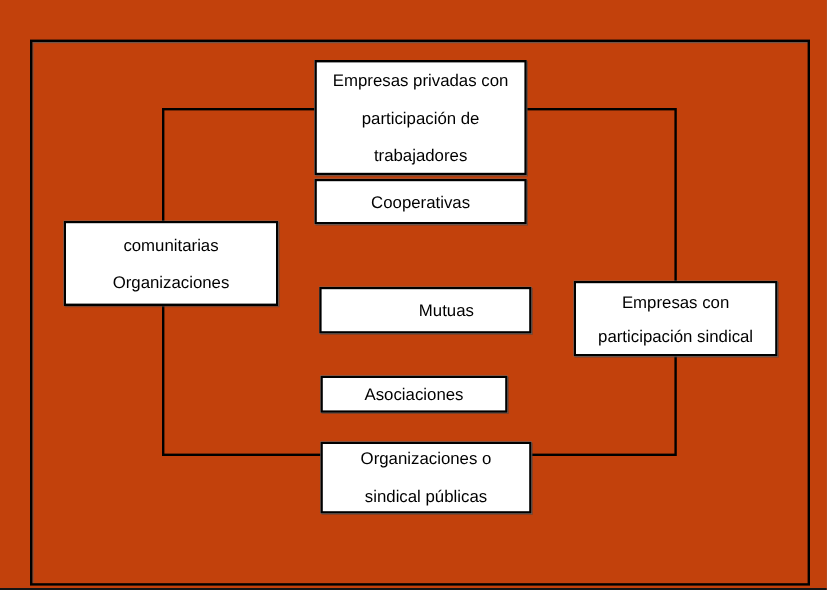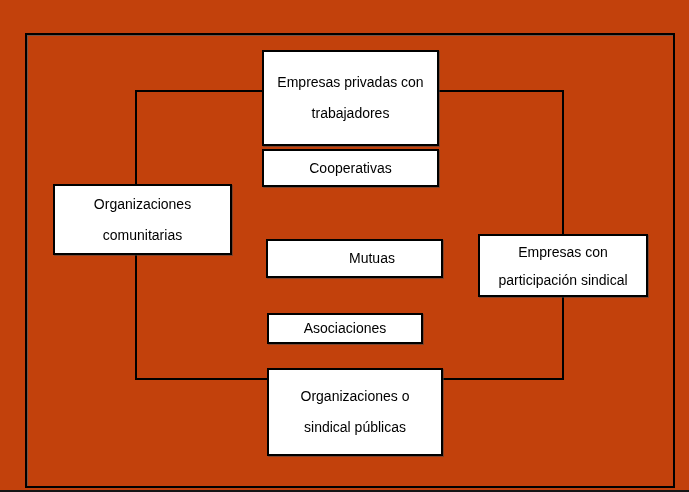--- a/index.html
+++ b/index.html
@@ -54,50 +54,51 @@
   .node span {
     display: block;
     white-space: nowrap;
   }
   .node-empresas-privadas  { left: 262px; top: 50px;  width: 177px; height: 96px; }
   .node-cooperativas       { left: 262px; top: 149px; width: 177px; height: 38px; }
   .node-organizaciones-comunitarias { left: 53px; top: 184px; width: 179px; height: 71px; }
   .node-mutuas             { left: 266px; top: 239px; width: 177px; height: 39px; padding-left: 35px; }
   .node-empresas-sindical  { left: 478px; top: 234px; width: 170px; height: 63px; line-height: 28px; }
   .node-asociaciones       { left: 267px; top: 313px; width: 156px; height: 31px; }
-  .node-organizaciones-publicas { left: 267px; top: 368px; width: 176px; height: 88px; }
+  .node-organizaciones-publicas { left: 267px; top: 368px; width: 176px; height: 60px; }
   .image-bottom-edge {
     position: absolute;
     left: 0;
     bottom: 0;
     width: 100%;
     height: 2px;
     background: #151515;
   }
 </style>
 </head>
 <body>
 
 <div class="canvas">
 
   <div class="frame outer-frame"></div>
   <div class="frame inner-frame"></div>
 
   <div class="node node-empresas-privadas">
     <span>Empresas privadas con</span>
+    <span>participación de</span>
     <span>trabajadores</span>
   </div>
 
   <div class="node node-cooperativas">
     <span>Cooperativas</span>
   </div>
 
   <div class="node node-organizaciones-comunitarias">
+    <span>comunitarias</span>
     <span>Organizaciones</span>
-    <span>comunitarias</span>
   </div>
 
   <div class="node node-mutuas">
     <span>Mutuas</span>
   </div>
 
   <div class="node node-empresas-sindical">
     <span>Empresas con</span>
     <span>participación sindical</span>
   </div>

